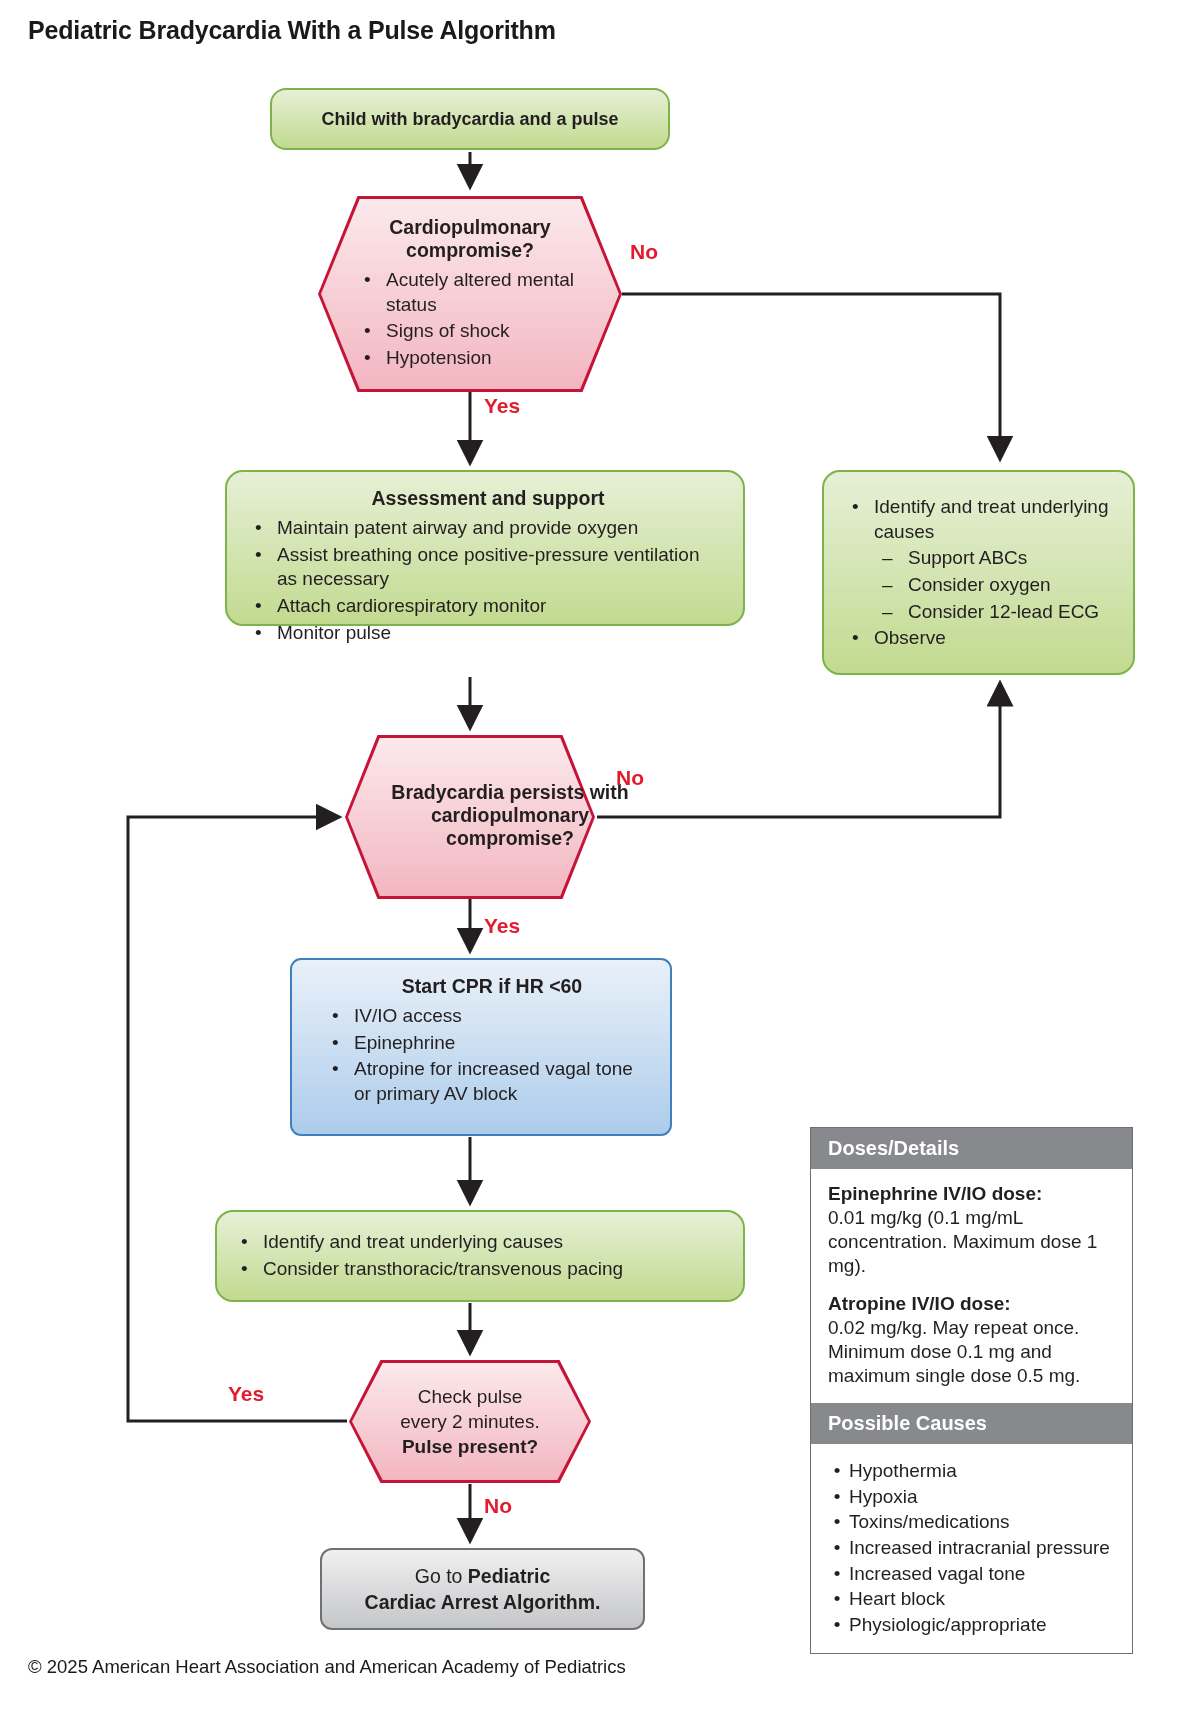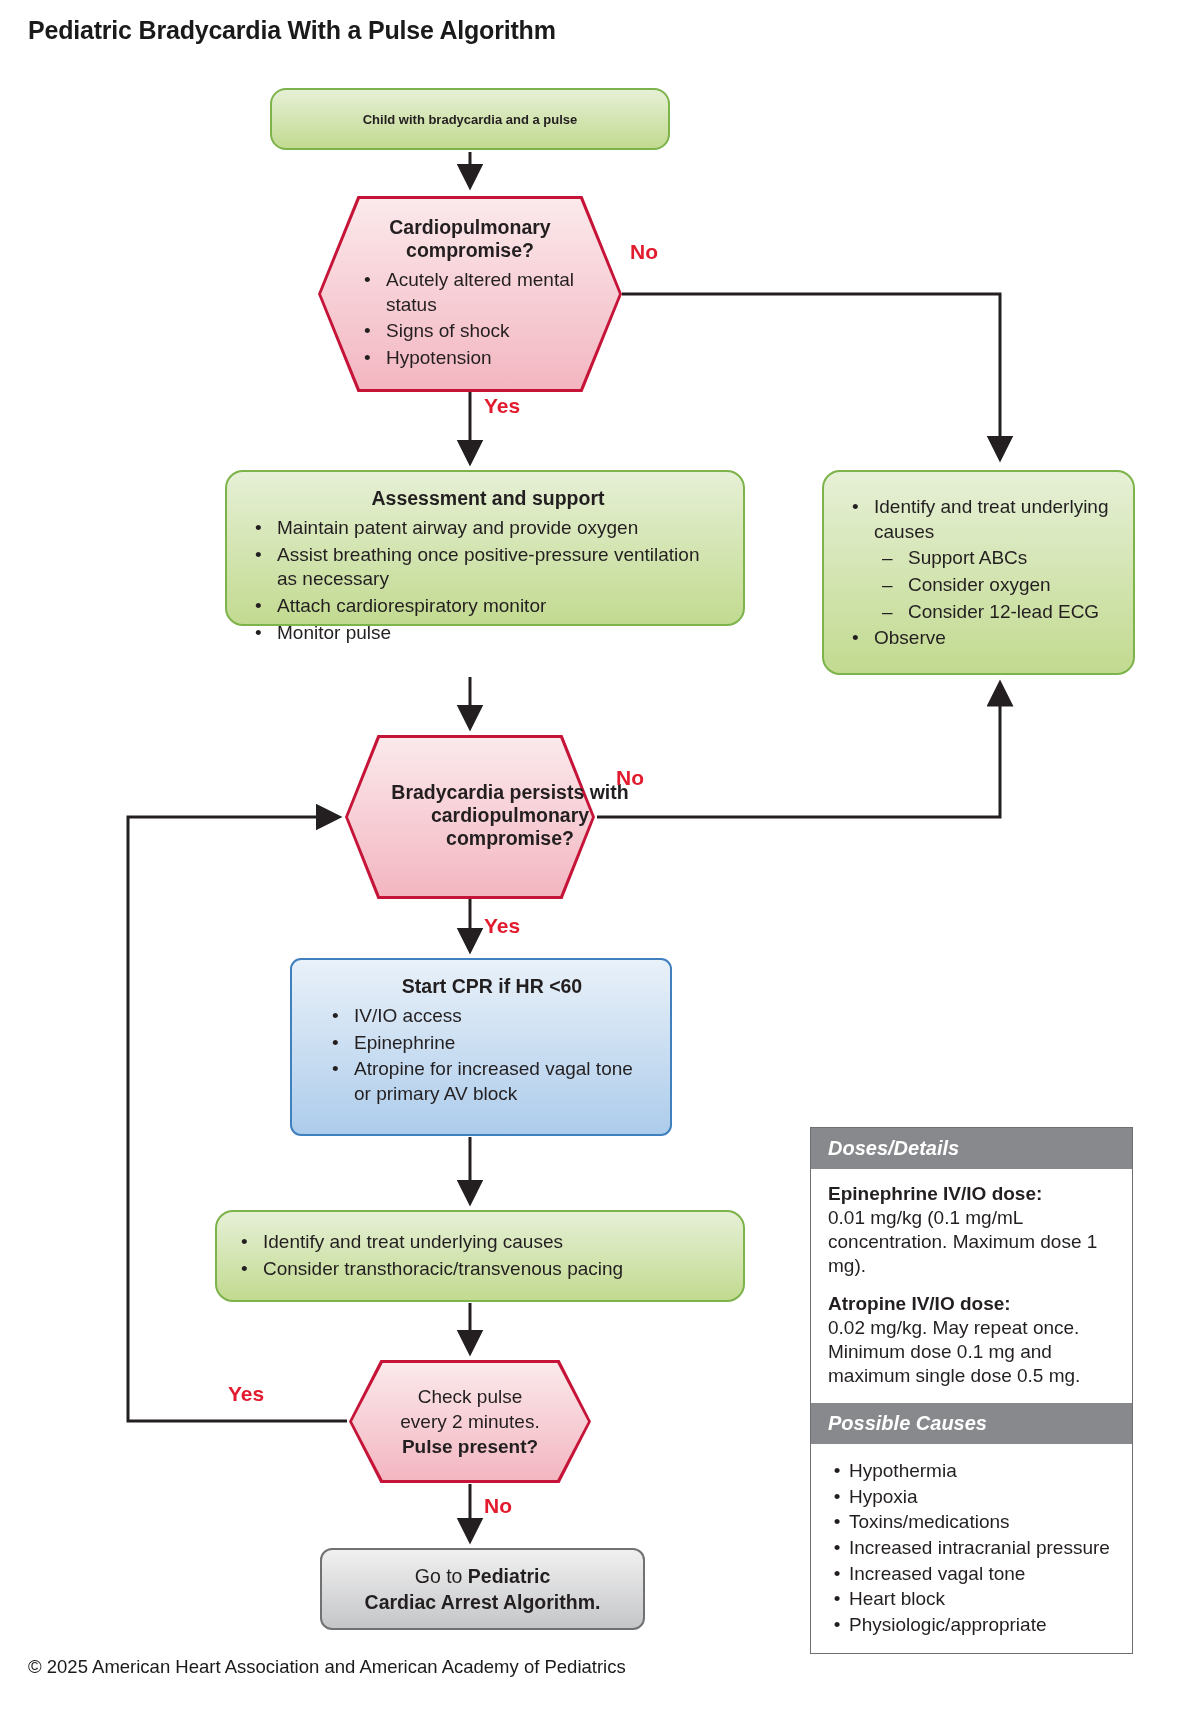--- a/index.html
+++ b/index.html
@@ -24,21 +24,21 @@
     border:2.5px solid var(--blue-border);
     background:linear-gradient(180deg,var(--blue-light) 0%,var(--blue-dark) 100%);
     border-radius:18px;
   }
   .grayb{
     border:2.5px solid var(--gray-border);
     background:linear-gradient(180deg,var(--gray-light) 0%,var(--gray-dark) 100%);
     border-radius:12px;
   }
   #start{left:270px;top:88px;width:400px;height:62px;border-radius:16px;
-         align-items:center;justify-content:center;font-weight:bold;font-size:13px;}
+         align-items:center;justify-content:center;font-weight:bold;font-size:18px;}
   #assess{left:225px;top:470px;width:520px;height:156px;padding:15px 22px 0 28px;}
   #observe{left:822px;top:470px;width:313px;height:205px;padding:21px 12px 0 28px;}
   #cpr{left:290px;top:958px;width:382px;height:178px;padding:15px 18px 0 40px;border-radius:11px;}
   #identify2{left:215px;top:1210px;width:530px;height:92px;justify-content:center;padding:0 14px 0 24px;}
   #goto{left:320px;top:1548px;width:325px;height:82px;align-items:center;justify-content:center;
         font-size:19.5px;text-align:center;line-height:1.35;}
 
   .node-title{font-weight:bold;font-size:19.5px;text-align:center;margin-bottom:4px;}
   .li{display:flex;font-size:19px;line-height:1.3;margin:2px 0;}
   .li .mark{flex:none;width:22px;}
@@ -69,21 +69,21 @@
   #yes1{left:484px;top:394px;}
   #no2{left:616px;top:766px;}
   #yes2{left:484px;top:914px;}
   #yes3{left:228px;top:1382px;}
   #no3{left:484px;top:1494px;}
 
   
   #panel{position:absolute;left:810px;top:1127px;width:323px;box-sizing:border-box;
          border:1.5px solid #6d6f72;background:#fff;}
   .phead{background:var(--panel-header);color:#ffffff;font-weight:bold;font-size:20px;
-         padding:9px 3px 9px 17px;font-style:italic;}
+         padding:9px 3px 9px 17px;}
   .pbody{padding:13px 16px 15px 17px;font-size:19px;line-height:1.27;}
   .entry + .entry{margin-top:13px;}
   .entry-title{font-weight:bold;}
   .causes{padding:14px 10px 14px 14px;}
   .causes .li{margin:1px 0;}
   .causes .li .mark{width:24px;text-align:center;}
 
   .footer{position:absolute;left:28px;top:1656px;font-size:18.5px;color:#1a1a1a;}
 </style>
 </head>

